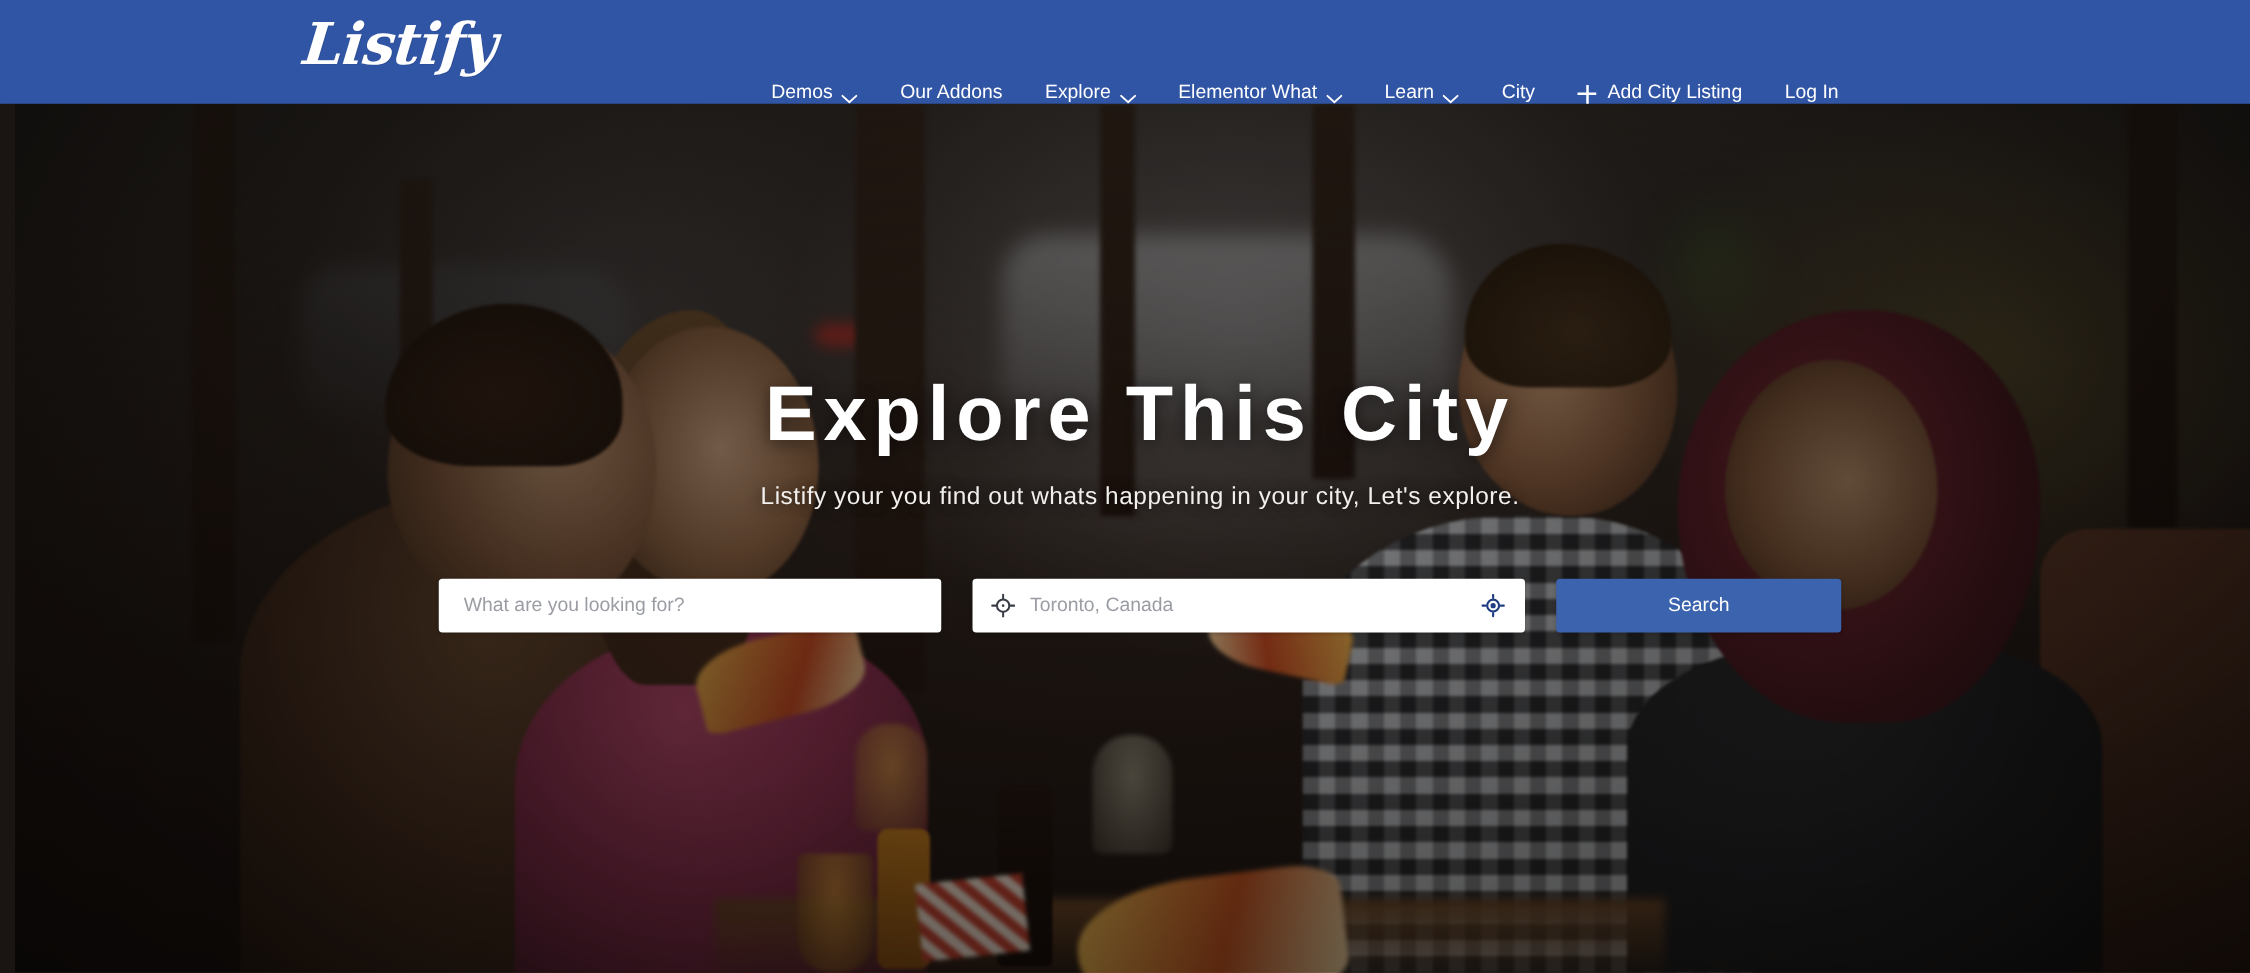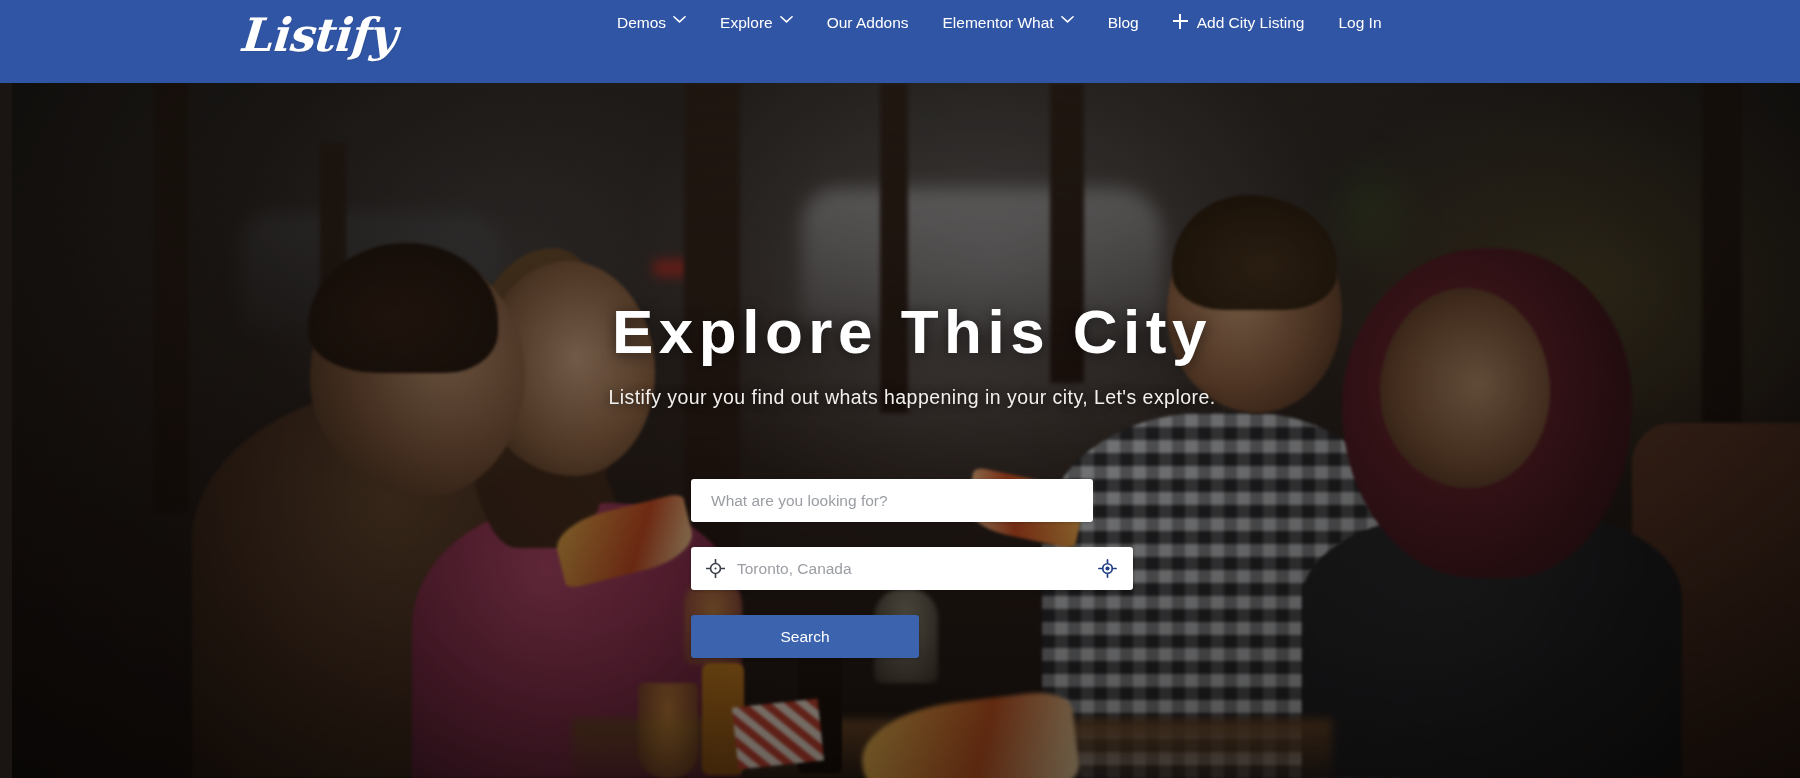--- a/index.html
+++ b/index.html
@@ -23,23 +23,23 @@
     font-style:italic; font-weight:700;
     font-size:46px; letter-spacing:-1px;
     transform:skewX(-6deg);
     text-shadow:1px 1px 0 rgba(0,0,0,.08);
   }
   .nav {
     position:absolute; left:600px; top:0; height:83px;
     display:flex; align-items:center; gap:0px;
   }
   .nav-item {
-    display:flex; align-items:flex-start; gap:7px;
+    display:flex; align-items:flex-end; gap:7px;
     color:#ffffff; font-size:15.5px; font-weight:400;
-    padding:14px 17px; height:83px; cursor:pointer;
+    padding:0 17px; height:83px; cursor:pointer;
     white-space:nowrap;
   }
   .chev { display:inline-block; width:13px; height:9px; position:relative; top:1px; }
   .chev svg { display:block; }
   .plus { display:inline-block; width:15px; height:15px; position:relative; margin-right:2px; }
   .plus:before, .plus:after {
     content:""; position:absolute; background:#fff;
   }
   .plus:before { left:0; top:6px; width:15px; height:2px; }
   .plus:after  { left:6.5px; top:0; width:2px; height:15px; }
@@ -241,22 +241,22 @@
     margin-top:19px;
     color:#f2f0ee;
     font-size:19.5px; font-weight:400;
     letter-spacing:.45px;
     text-shadow:0 1px 10px rgba(0,0,0,.65);
     white-space:nowrap;
   }
 
   
   .search-form {
-    margin-top:70px;
-    display:flex; align-items:stretch; gap:25px;flex-direction:column;
+    margin-top:54px;
+    display:flex; align-items:stretch; gap:25px;
   }
   .field {
     background:#ffffff; border-radius:3px;
     height:43px; display:flex; align-items:center;
     box-shadow:0 1px 3px rgba(0,0,0,.20);
   }
   .field-keyword { width:402px; padding:0 20px; }
   .field-location { width:442px; padding:0 16px 0 15px; gap:12px; }
   .field input {
     border:0; outline:0; background:transparent;
@@ -288,44 +288,52 @@
       <div class="nav-item">
         <span>Demos</span>
         <span class="chev">
           <svg viewBox="0 0 14 9" width="13" height="9">
               <path d="M1 1.5 L7 7 L13 1.5" fill="none" stroke="#ffffff" stroke-width="1.7" stroke-linecap="round"></path>
             </svg>
         </span>
       </div>
 
       <div class="nav-item">
+        <span>Our Addons</span>
+      </div>
+
+      <div class="nav-item">
         <span>Explore</span>
         <span class="chev">
           <svg viewBox="0 0 14 9" width="13" height="9">
               <path d="M1 1.5 L7 7 L13 1.5" fill="none" stroke="#ffffff" stroke-width="1.7" stroke-linecap="round"></path>
             </svg>
         </span>
       </div>
 
       <div class="nav-item">
-        <span>Our Addons</span>
-      </div>
-
-      <div class="nav-item">
         <span>Elementor What</span>
         <span class="chev">
           <svg viewBox="0 0 14 9" width="13" height="9">
               <path d="M1 1.5 L7 7 L13 1.5" fill="none" stroke="#ffffff" stroke-width="1.7" stroke-linecap="round"></path>
             </svg>
         </span>
       </div>
 
-
-      <div class="nav-item">
-        <span>Blog</span>
+      <div class="nav-item">
+        <span>Learn</span>
+        <span class="chev">
+          <svg viewBox="0 0 14 9" width="13" height="9">
+              <path d="M1 1.5 L7 7 L13 1.5" fill="none" stroke="#ffffff" stroke-width="1.7" stroke-linecap="round"></path>
+            </svg>
+        </span>
+      </div>
+
+      <div class="nav-item">
+        <span>City</span>
       </div>
 
       <div class="nav-item">
         <span class="plus"></span>
         <span>Add City Listing</span>
       </div>
 
       <div class="nav-item">
         <span>Log In</span>
       </div>

